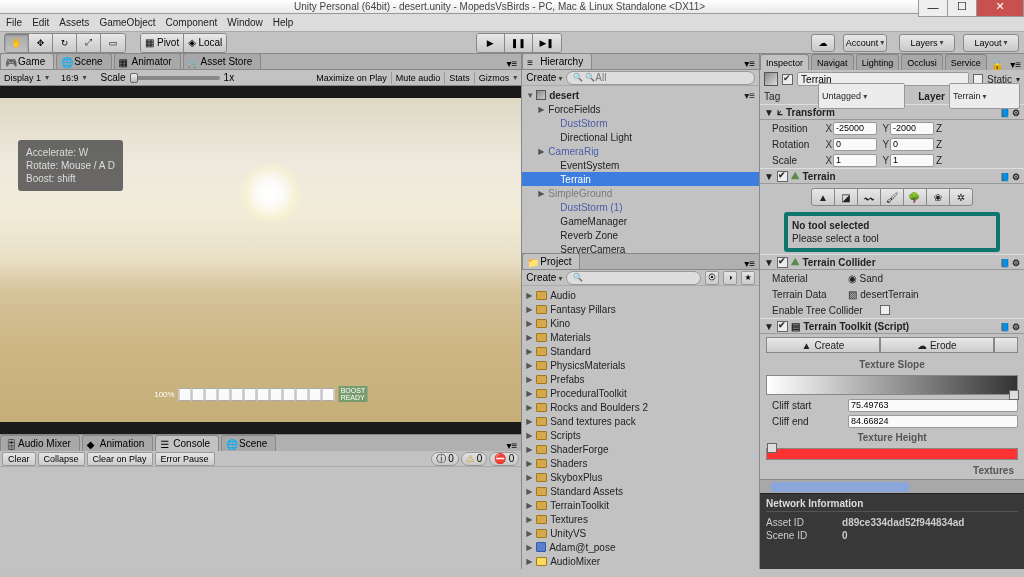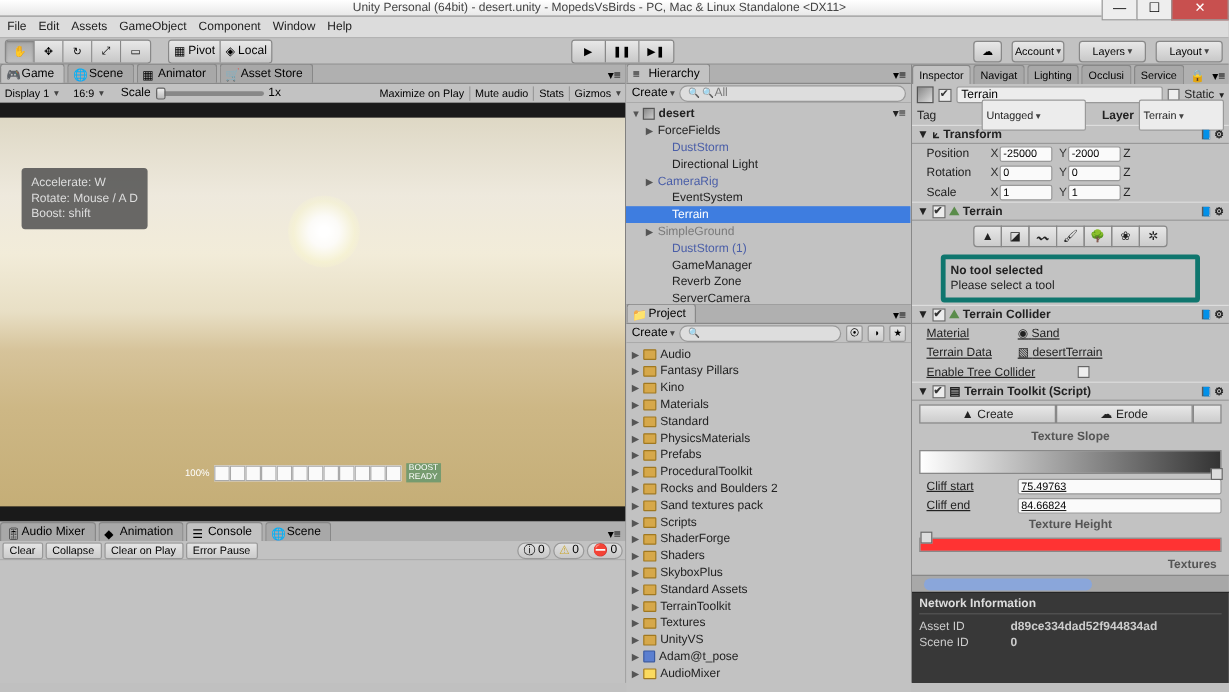--- a/index.html
+++ b/index.html
@@ -95,21 +95,21 @@
 .coord-cell { display:flex; align-items:center; gap:1px; }
 .coord-cell .ax { width:10px; text-align:right; color:#333; }
 .coord-cell input { width:44px; height:13px; border:1px solid #999; border-radius:2px; background:#fafafa; font-size:9px; padding:0 2px; }
 .terrain-tools { display:flex; justify-content:center; padding:4px 0; gap:0; }
 .terrain-tools .tt { width:24px; height:18px; border:1px solid #888; background:linear-gradient(#e8e8e8,#ccc); display:flex; align-items:center; justify-content:center; margin-left:-1px; }
 .terrain-tools .tt:first-child { border-radius:3px 0 0 3px; margin-left:0; }
 .terrain-tools .tt:last-child { border-radius:0 3px 3px 0; }
 .info-box { margin:2px 24px; padding:3px 4px; background:#c2c2c2; border:4px solid #0f766e; border-radius:3px; line-height:1.3; }
 .slope-graph { height:20px; margin:2px 6px; background:linear-gradient(to right,#fff 0%,#333 100%); border:1px solid #888; position:relative; }
 .slope-graph .nub { position:absolute; right:-2px; bottom:-6px; width:10px; height:10px; background:#ddd; border:1px solid #666; }
-.prop-row { display:flex; align-items:center; height:16px; padding:0 6px 0 12px;text-decoration:underline; }
+.prop-row { display:flex; align-items:center; height:16px; padding:0 6px 0 12px; }
 .prop-row .plbl { width:76px; }
 .prop-row input { flex:1; height:13px; border:1px solid #999; border-radius:2px; background:#fafafa; font-size:9px; padding:0 2px; }
 .th-graph { height:12px; margin:2px 6px; background:linear-gradient(to right,#f33,#f33); border:1px solid #888; position:relative; }
 .th-graph .nub2 { position:absolute; left:0; top:-6px; width:10px; height:10px; background:#ddd; border:1px solid #666; }
 .sect-title { text-align:center; color:#555; padding:3px 0; font-weight:bold; font-size:10px; }
 .btn-row { display:flex; margin:3px 6px; }
 .btn-row .hbtn { flex:1; height:16px; border:1px solid #888; background:linear-gradient(#e8e8e8,#ccc); display:flex; align-items:center; justify-content:center; gap:3px; font-size:9px; }
 
 
 .netinfo { background:#383838; color:#ccc; padding:4px 6px; border-top:1px solid #222; }
@@ -536,21 +536,21 @@
       </div>
       <div class="prop-row">
           <span class="plbl">Material</span>
         <div class="field" style="flex:1"><span>◉</span>&nbsp;<span>Sand</span></div>
       </div>
       <div class="prop-row">
           <span class="plbl">Terrain Data</span>
         <div class="field" style="flex:1"><span>▧</span>&nbsp;<span>desertTerrain</span></div>
       </div>
       <div class="prop-row">
-          <span class="plbl" style="width:126px">Enable Tree Collider</span>
+          <span class="plbl" style="width:108px">Enable Tree Collider</span>
         <span class="checkbox"></span>
       </div>
 
       <div class="comp-header">
         <span>▼</span>
           <span class="chk on"></span>
           <span>▤</span>
           <span>Terrain Toolkit (Script)</span>
         <div class="menu">
             <span class="book"></span>

